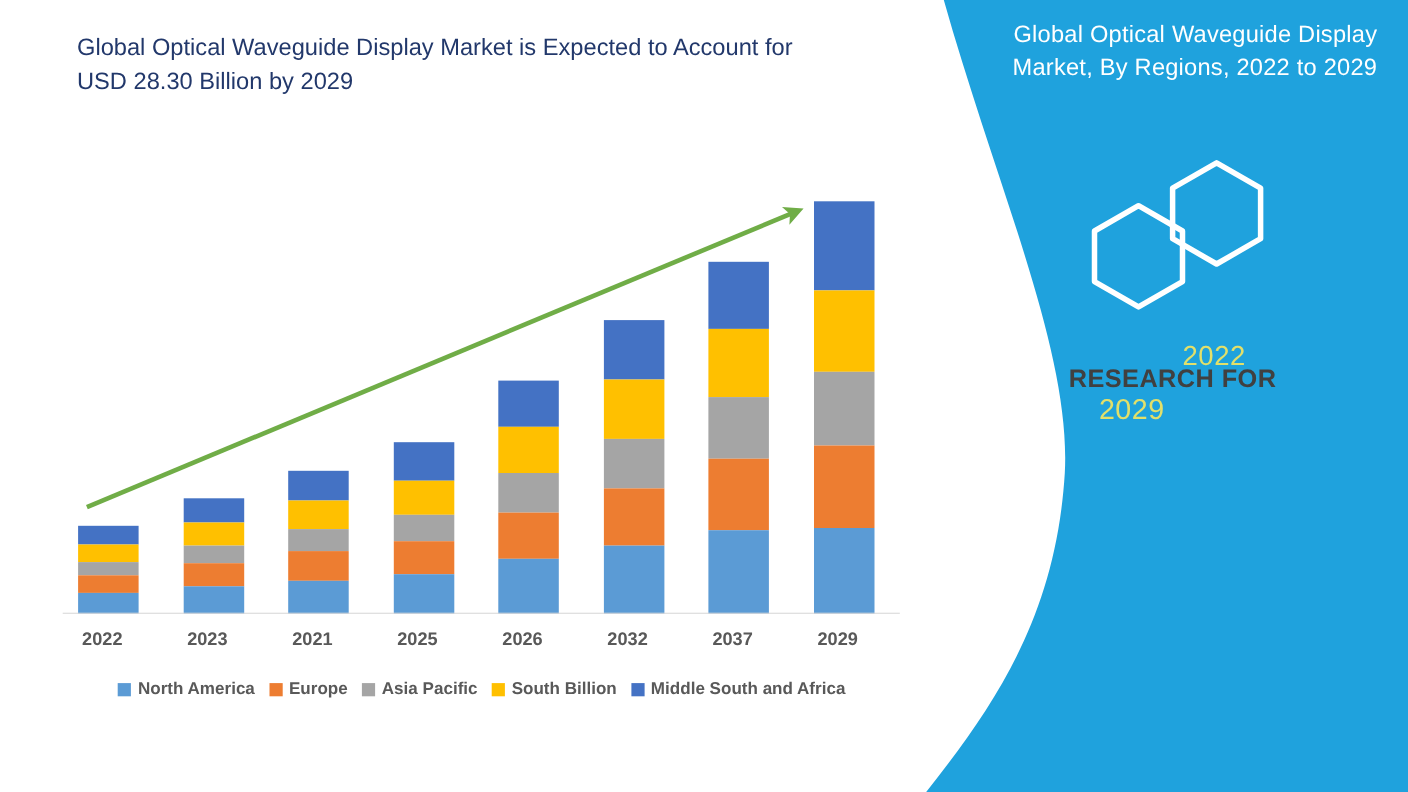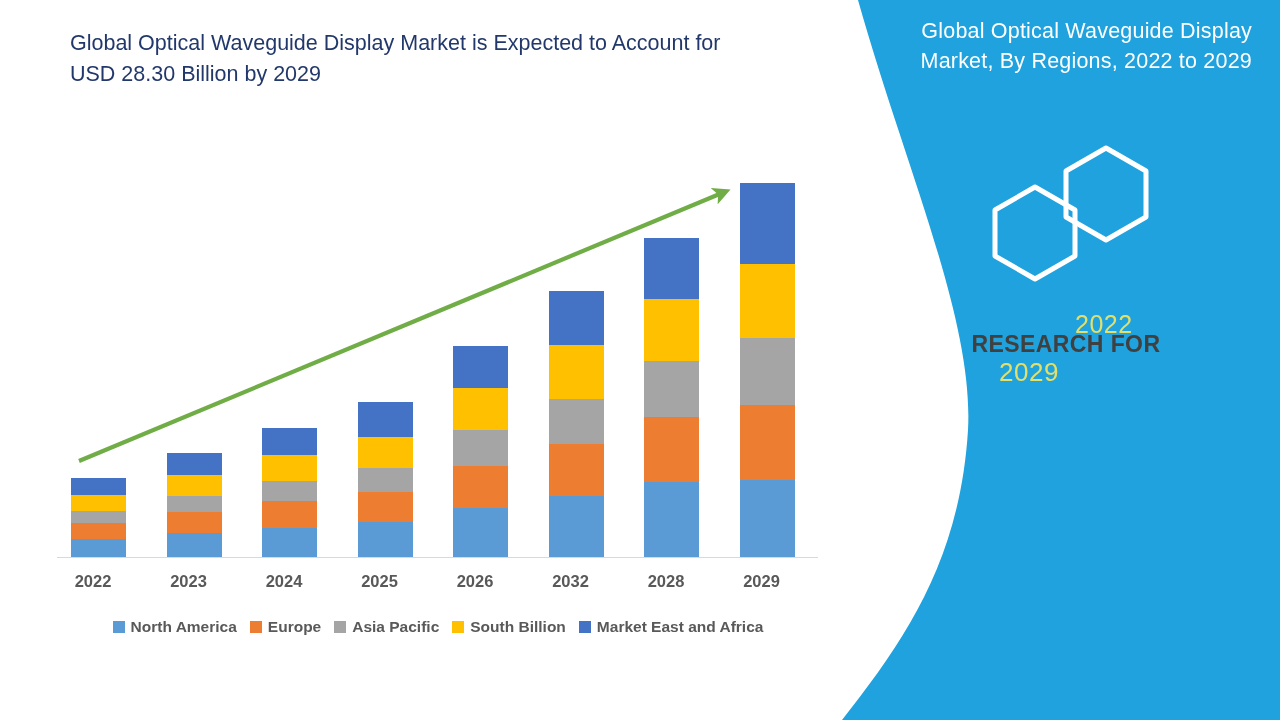--- a/index.html
+++ b/index.html
@@ -164,25 +164,25 @@
       <marker id="arrowhead" markerWidth="4.2" markerHeight="4.2" refX="2.0" refY="2.1" orient="auto">
         <path d="M 0,0 L 4.2,2.1 L 0,4.2 L 1.0,2.1 Z" id="arrowhead-path" fill="#70AD47"></path>
       </marker>
     </defs>
     <line id="arrow-line" x1="79" y1="461" x2="722" y2="193" stroke-width="4.2" marker-end="url(#arrowhead)" stroke="#70AD47"></line>
   </svg>
 
   <div class="xlabels" id="xlabels">
       <div class="xlabel" style="left: -12px;">2022</div>
       <div class="xlabel" style="left: 83.5px;">2023</div>
-      <div class="xlabel" style="left: 179px;">2024</div>
+      <div class="xlabel" style="left: 179px;">2021</div>
       <div class="xlabel" style="left: 274.5px;">2025</div>
       <div class="xlabel" style="left: 370px;">2026</div>
       <div class="xlabel" style="left: 465.5px;">2032</div>
-      <div class="xlabel" style="left: 561px;">2028</div>
+      <div class="xlabel" style="left: 561px;">2037</div>
       <div class="xlabel" style="left: 656.5px;">2029</div>
     </div>
 
   <div class="legend" id="legend">
       <div class="legend-item">
         <span class="legend-swatch" style="background: rgb(91, 155, 213);"></span>
         <span class="legend-label">North America</span>
       </div>
       <div class="legend-item">
         <span class="legend-swatch" style="background: rgb(237, 125, 49);"></span>
@@ -191,21 +191,21 @@
       <div class="legend-item">
         <span class="legend-swatch" style="background: rgb(165, 165, 165);"></span>
         <span class="legend-label">Asia Pacific</span>
       </div>
       <div class="legend-item">
         <span class="legend-swatch" style="background: rgb(255, 192, 0);"></span>
         <span class="legend-label">South Billion</span>
       </div>
       <div class="legend-item">
         <span class="legend-swatch" style="background: rgb(68, 114, 196);"></span>
-        <span class="legend-label">Market East and Africa</span>
+        <span class="legend-label">Middle South and Africa</span>
       </div>
     </div>
 
   <div class="panel-content">
     <div class="panel-title">Global Optical Waveguide Display Market, By Regions, 2022 to 2029</div>
 
     <div class="hex-wrap">
       <svg viewBox="0 0 200 140" width="200" height="140">
         <polygon points="126,6 166,29 166,75 126,98 86,75 86,29" fill="none" stroke="#ffffff" stroke-width="5" stroke-linejoin="round"></polygon>
         <polygon points="55,45 95,68 95,114 55,137 15,114 15,68" fill="none" stroke="#ffffff" stroke-width="5" stroke-linejoin="round"></polygon>

